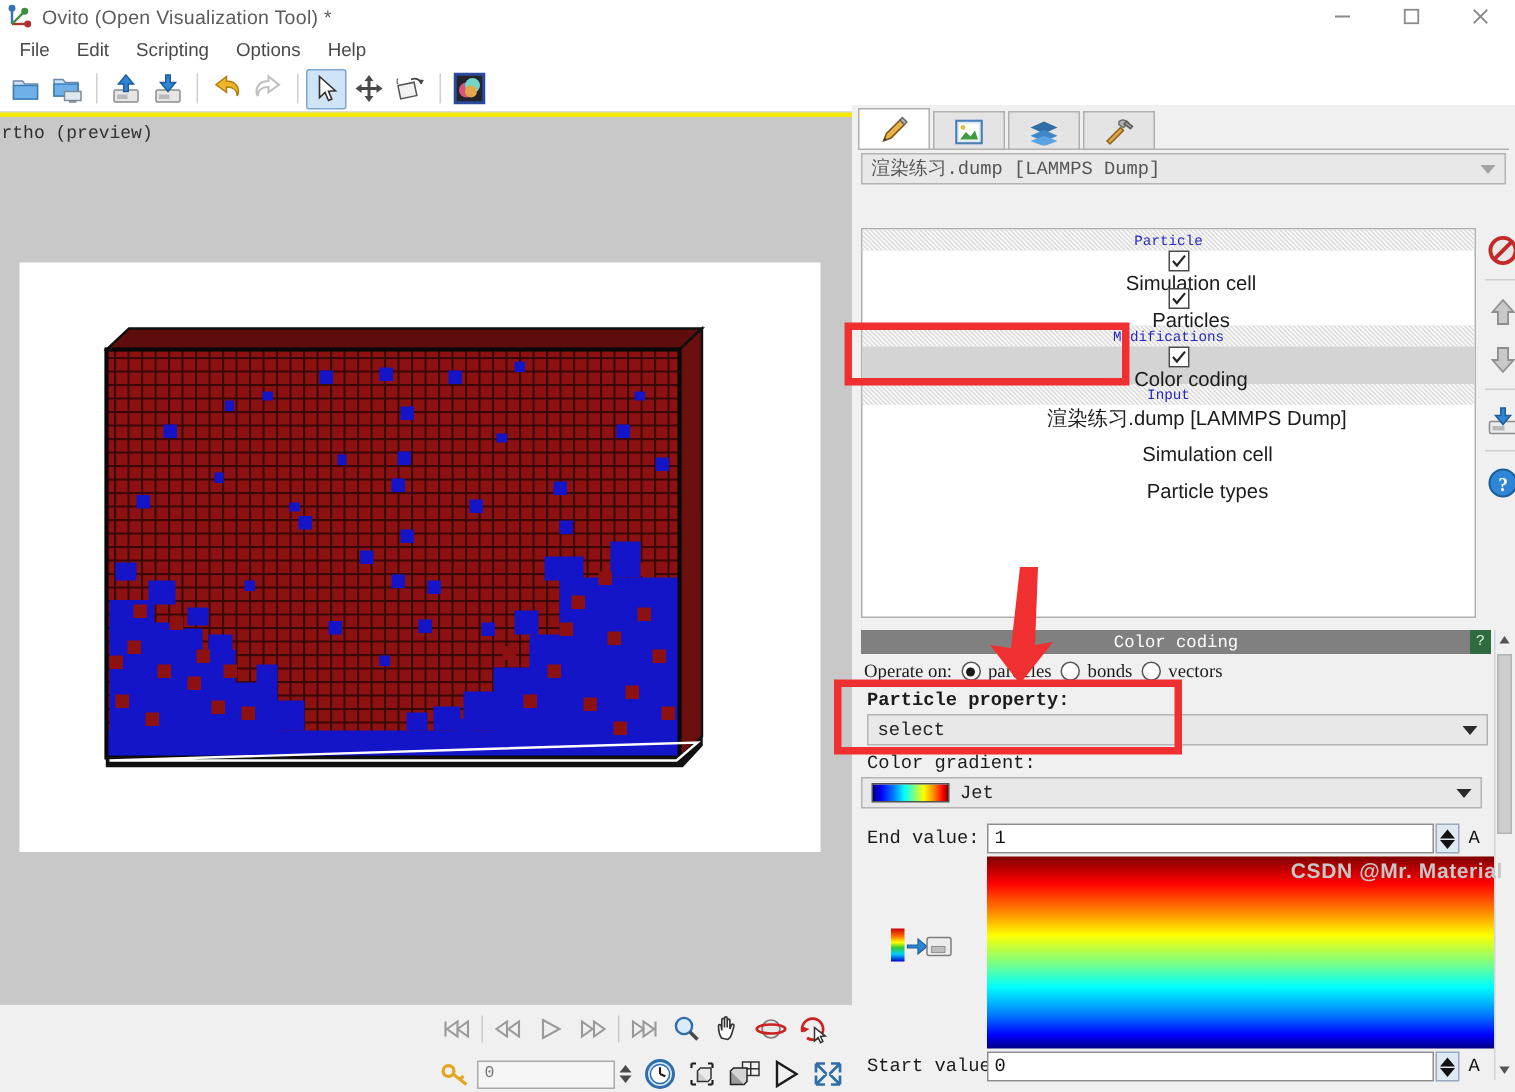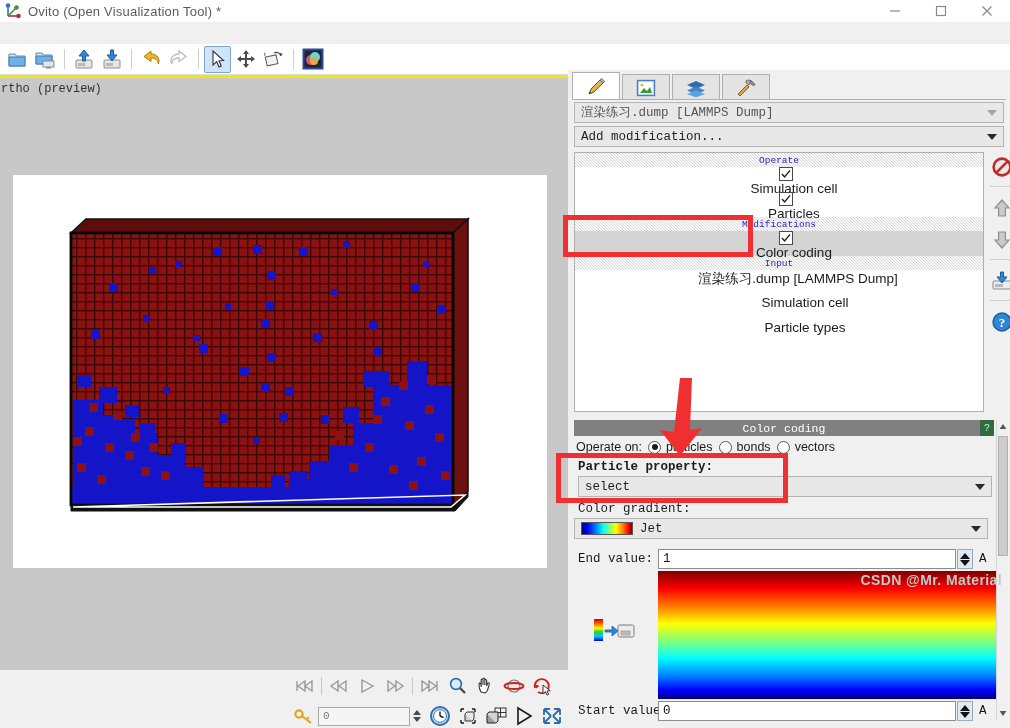--- a/index.html
+++ b/index.html
@@ -203,21 +203,21 @@
     display:flex; align-items:center; justify-content:center; font-size:10px;
     font-family:"Liberation Mono", monospace;
   }
   .rollout-body {
     position: absolute; left: 6px; top: 366px; width: 420px; height: 292px;
     background: #f0f0f0;
   }
   .radiorow {
     position: absolute; left: 2px; top: 4px;
     display: flex; align-items: center;
-    font-family: Liberation Sans, sans-serif; font-size: 12.5px; color: #1b1b1b;
+    font-family: Liberation Serif, serif; font-size: 12.5px; color: #1b1b1b;
   }
   .radio {
     width: 13px; height: 13px; border-radius: 50%;
     border: 1.5px solid #555; background: #fff;
     display:flex;align-items:center;justify-content:center;
     margin: 0 5px 0 6px; flex:none;
   }
   .radio.on::after {
     content:""; width:6px;height:6px;border-radius:50%;background:#1b1b1b;
   }
@@ -335,20 +335,27 @@
       </div>
       <div class="win-btn">
         <svg width="12" height="12">
             <line x1="1.5" y1="1.5" x2="10.5" y2="10.5" stroke="#8a8a8a" stroke-width="1.2"></line>
             <line x1="10.5" y1="1.5" x2="1.5" y2="10.5" stroke="#8a8a8a" stroke-width="1.2"></line>
           </svg>
       </div>
     </div>
   </div>
 
+  <div class="menubar">
+    <div class="menu-item">File</div>
+    <div class="menu-item">Edit</div>
+    <div class="menu-item">Scripting</div>
+    <div class="menu-item">Options</div>
+    <div class="menu-item">Help</div>
+  </div>
 
   <div class="toolbar">
     <div class="tb-btn">
       <svg width="22" height="22" viewBox="0 0 22 22">
         <path d="M3 6h6l1.5 2H19v10H3z" fill="#cfe3f7" stroke="#6d8aa5" stroke-width="1"></path>
         <path d="M3 9h16v9H3z" fill="#6fb0e8" stroke="#3b7fb5" stroke-width="1"></path>
       </svg>
     </div>
     <div class="tb-btn">
       <svg width="22" height="22" viewBox="0 0 22 22">
@@ -681,27 +688,23 @@
         </svg>
       </div>
     </div>
     <div class="panel-strip"></div>
 
     <div class="combo srcbox disabled">
       <span>渲染练习.dump [LAMMPS Dump]</span>
       <span class="arrow"></span>
     </div>
 
-    <div class="combo modbox">
-      <span>Add modification...</span>
-      <span class="arrow"></span>
-    </div>
 
     <div class="pipeline">
-      <div class="sect-head">Operate</div>
+      <div class="sect-head">Particle</div>
 
       <div class="pl-row">
         <span class="pl-check">
           <svg width="10" height="10" viewBox="0 0 10 10">
               <path d="M1 5l2.6 3L9 1.4" fill="none" stroke="#222" stroke-width="1.4"></path>
             </svg>
         </span>
         <span class="pl-label">Simulation cell</span>
       </div>
 

